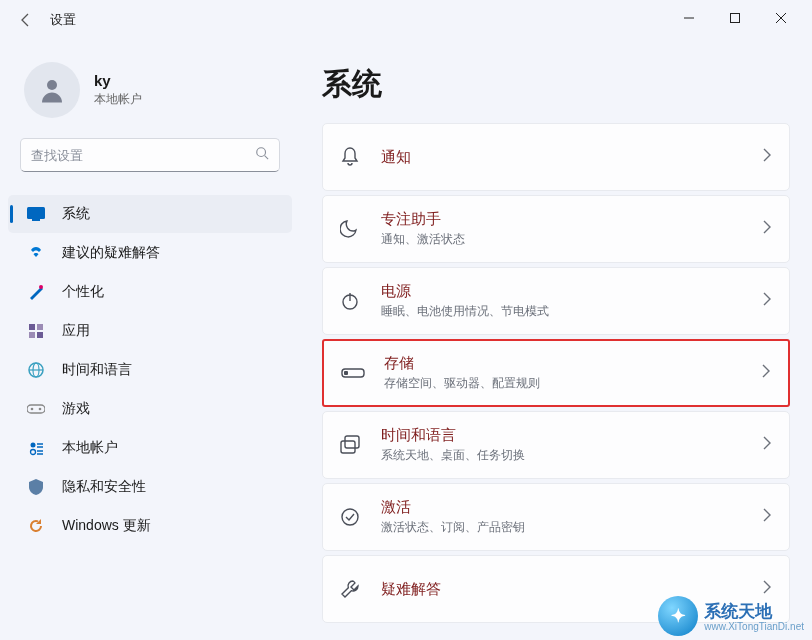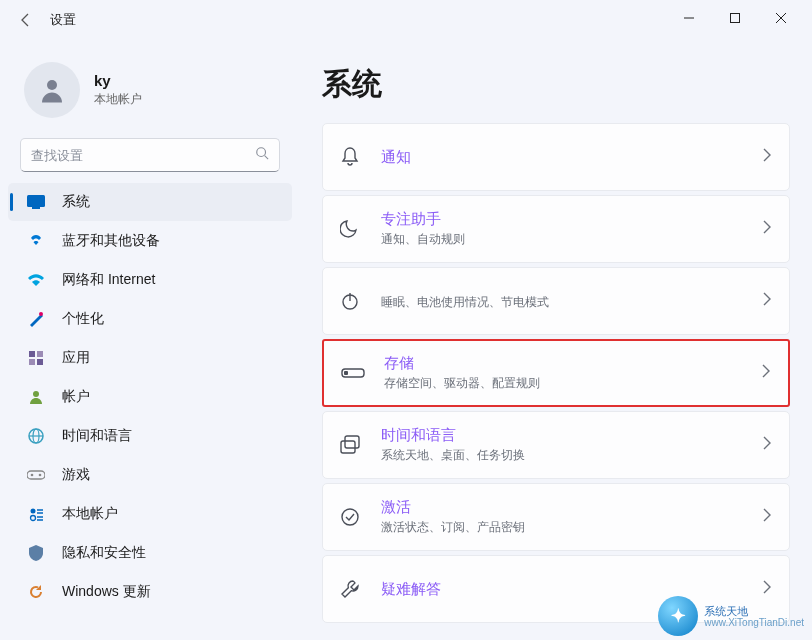--- a/index.html
+++ b/index.html
@@ -68,21 +68,21 @@
       background: #e2e6ee;
       display: flex;
       align-items: center;
       justify-content: center;
     }
     .avatar svg { width: 30px; height: 30px; fill: #7a8090; }
     .user-text { margin-left: 14px; }
     .user-name { font-size: 15px; font-weight: 600; color: #1a1a1a; }
     .user-type { font-size: 12px; color: #666; margin-top: 2px; }
     .search-box {
-      margin: 0 20px 6px 20px;
+      margin: 0 20px 18px 20px;
       height: 34px;
       background: #fdfdfe;
       border: 1px solid #d6d9e0;
       border-bottom: 1.5px solid #8a8f9a;
       border-radius: 5px;
       display: flex;
       align-items: center;
       padding: 0 10px;
     }
     .search-box input {
@@ -159,38 +159,38 @@
     .sc-icon {
       width: 26px;
       height: 26px;
       margin-right: 18px;
       display: flex;
       align-items: center;
       justify-content: center;
       color: #4a4e58;
     }
     .sc-text { flex: 1; }
-    .sc-title { font-size: 15px; color: #8b5cf6; }
+    .sc-title { font-size: 15px; color: #7f1d1d; }
     .sc-sub { font-size: 12px; color: #6b707a; margin-top: 2px; }
     .sc-chevron { color: #6b707a; }
     .watermark {
       position: absolute;
       right: 8px;
       bottom: 4px;
       display: flex;
       align-items: center;
       gap: 6px;
     }
     .watermark-ball {
       width: 40px; height: 40px; border-radius: 50%;
       background: radial-gradient(circle at 35% 30%, #7fd6ff, #0a7dc7);
       display:flex;align-items:center;justify-content:center;
       color:#fff;font-weight:700;font-size:18px;
     }
-    .watermark-text { font-size: 11px; font-weight: 400; color: #2b6fb5; }
+    .watermark-text { font-size: 17px; font-weight: 700; color: #2b6fb5; }
     .watermark-sub { font-size: 10px; color: #6a9fc9; margin-top:-2px; }
   </style>
 </head>
 <body>
 
 <div class="titlebar">
   <div class="back-btn">
     <svg width="16" height="16" viewBox="0 0 16 16">
         <path d="M10 2 L4 8 L10 14" stroke="#555" stroke-width="1.3" fill="none"></path>
       </svg>
@@ -249,29 +249,21 @@
             </svg>
           </span>
           <span>系统</span>
         </div>
         <div class="nav-item">
           <span class="nav-icon">
             <svg width="16" height="16">
               <path d="M8 2c2 0 4 1 5 3l-2 2c-.6-1-1.7-1.6-3-1.6S5.6 6 5 7L3 5c1-2 3-3 5-3zm0 6c1 0 2 .5 2.5 1.3L8 12l-2.5-2.7C6 8.5 7 8 8 8z" fill="#0078d4"></path>
             </svg>
           </span>
-          <span>蓝牙和其他设备</span>
-        </div>
-        <div class="nav-item">
-          <span class="nav-icon">
-            <svg width="18" height="14">
-              <path d="M1 5c5-5 11-5 16 0l-2 2c-3.5-3.5-8.5-3.5-12 0zM5 9c2.5-2.5 5.5-2.5 8 0l-4 4z" fill="#00a3e0"></path>
-            </svg>
-          </span>
-          <span>网络和 Internet</span>
+          <span>建议的疑难解答</span>
         </div>
         <div class="nav-item">
           <span class="nav-icon">
             <svg width="16" height="16">
               <path d="M2 14 L13 3 L15 5 L4 16z" fill="#0067c0"></path>
               <circle cx="13" cy="3" r="2" fill="#d06"></circle>
             </svg>
           </span>
           <span>个性化</span>
         </div>
@@ -282,29 +274,20 @@
               <rect x="9" y="1" width="6" height="6" fill="#9b8bb5"></rect>
               <rect x="1" y="9" width="6" height="6" fill="#9b8bb5"></rect>
               <rect x="9" y="9" width="6" height="6" fill="#6b5b95"></rect>
             </svg>
           </span>
           <span>应用</span>
         </div>
         <div class="nav-item">
           <span class="nav-icon">
             <svg width="16" height="16">
-              <circle cx="8" cy="5" r="3" fill="#70a040"></circle>
-              <path d="M2 15c0-3.3 2.7-6 6-6s6 2.7 6 6z" fill="#70a040"></path>
-            </svg>
-          </span>
-          <span>帐户</span>
-        </div>
-        <div class="nav-item">
-          <span class="nav-icon">
-            <svg width="16" height="16">
               <circle cx="8" cy="8" r="7" fill="none" stroke="#3aa0c0" stroke-width="1.5"></circle>
               <ellipse cx="8" cy="8" rx="3" ry="7" fill="none" stroke="#3aa0c0" stroke-width="1.2"></ellipse>
               <line x1="1" y1="8" x2="15" y2="8" stroke="#3aa0c0" stroke-width="1.2"></line>
             </svg>
           </span>
           <span>时间和语言</span>
         </div>
         <div class="nav-item">
           <span class="nav-icon">
             <svg width="18" height="12">
@@ -366,36 +349,37 @@
     </div>
         </div>
         <div class="setting-card">
     <div class="sc-icon">
             <svg width="20" height="20" viewBox="0 0 20 20">
               <path d="M14 12A7 7 0 0 1 7 2a8 8 0 1 0 9 9 7 7 0 0 1-2 1z" stroke="#4a4e58" stroke-width="1.4" fill="none"></path>
             </svg>
           </div>
     <div class="sc-text">
       <div class="sc-title">专注助手</div>
-      <div class="sc-sub">通知、自动规则</div>
+      <div class="sc-sub">通知、激活状态</div>
     </div>
     <div class="sc-chevron">
       <svg width="8" height="14" viewBox="0 0 8 14">
               <path d="M1 1l6 6-6 6" stroke="#6b707a" stroke-width="1.4" fill="none"></path>
             </svg>
     </div>
         </div>
         <div class="setting-card">
     <div class="sc-icon">
             <svg width="20" height="20" viewBox="0 0 20 20">
               <circle cx="10" cy="11" r="7" stroke="#4a4e58" stroke-width="1.4" fill="none"></circle>
               <line x1="10" y1="2" x2="10" y2="10" stroke="#4a4e58" stroke-width="1.4" fill="none"></line>
             </svg>
           </div>
     <div class="sc-text">
+      <div class="sc-title">电源</div>
       <div class="sc-sub">睡眠、电池使用情况、节电模式</div>
     </div>
     <div class="sc-chevron">
       <svg width="8" height="14" viewBox="0 0 8 14">
               <path d="M1 1l6 6-6 6" stroke="#6b707a" stroke-width="1.4" fill="none"></path>
             </svg>
     </div>
         </div>
         <div class="setting-card highlighted">
     <div class="sc-icon">

